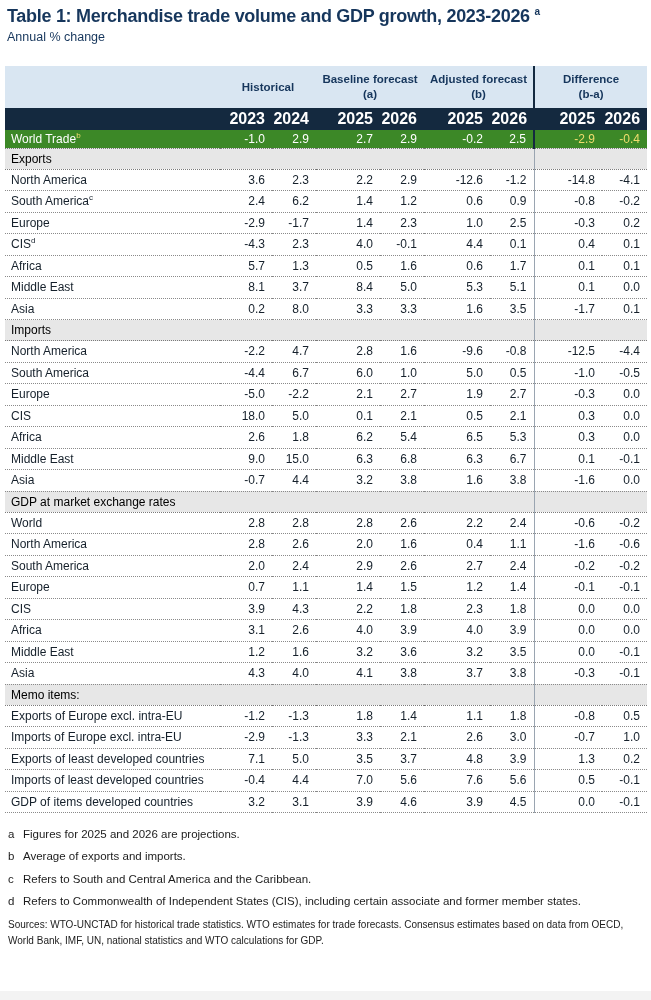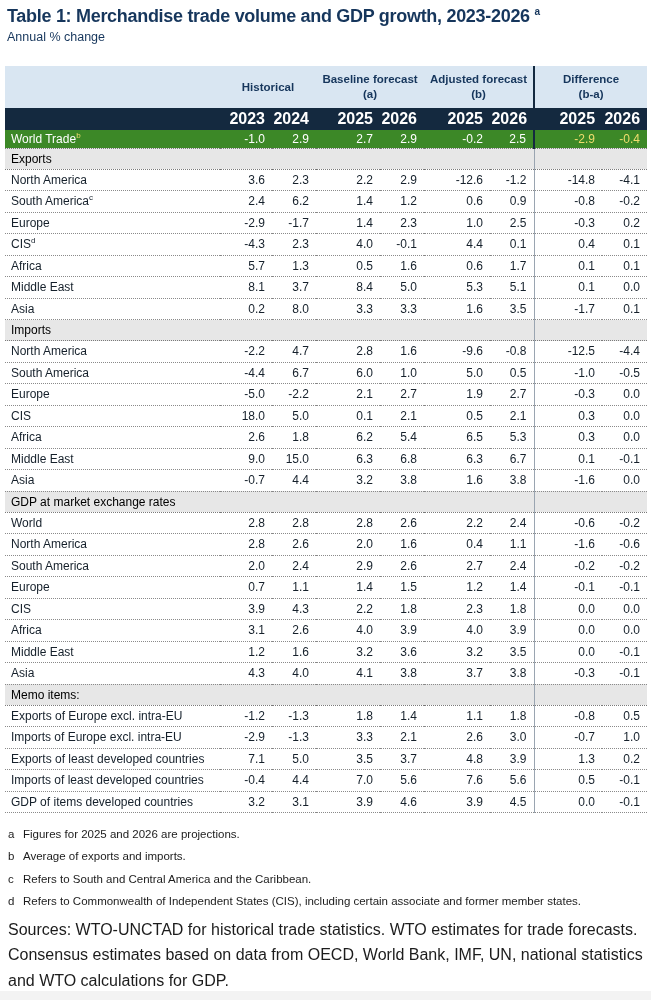--- a/index.html
+++ b/index.html
@@ -59,21 +59,21 @@
     background:#ffffff;
   }
   .lbl{text-align:left;padding-left:6px;}
   .num{text-align:right;padding-right:7px;}
   td.d1,th.d1{border-left:1px solid var(--divider-gray);}
   sup{font-size:8px;line-height:0;}
   .footnotes{margin:14px 0 0 3px;}
   .fn{display:flex;font-size:11.5px;color:#1c1c1c;margin-bottom:8px;line-height:1.25;}
   .fn-letter{width:15px;flex:0 0 15px;}
   .sources{
-    font-size:16px;color:#1c1c1c;line-height:1.6;margin:2px 0 0 3px;width:640px;
+    font-size:10px;color:#1c1c1c;line-height:1.6;margin:2px 0 0 3px;width:640px;
   }
   .bottom-strip{
     position:absolute;left:0;bottom:0;width:651px;height:9px;background:#f3f3f3;
   }
 </style>
 </head>
 <body>
 
 <div class="page">
 

